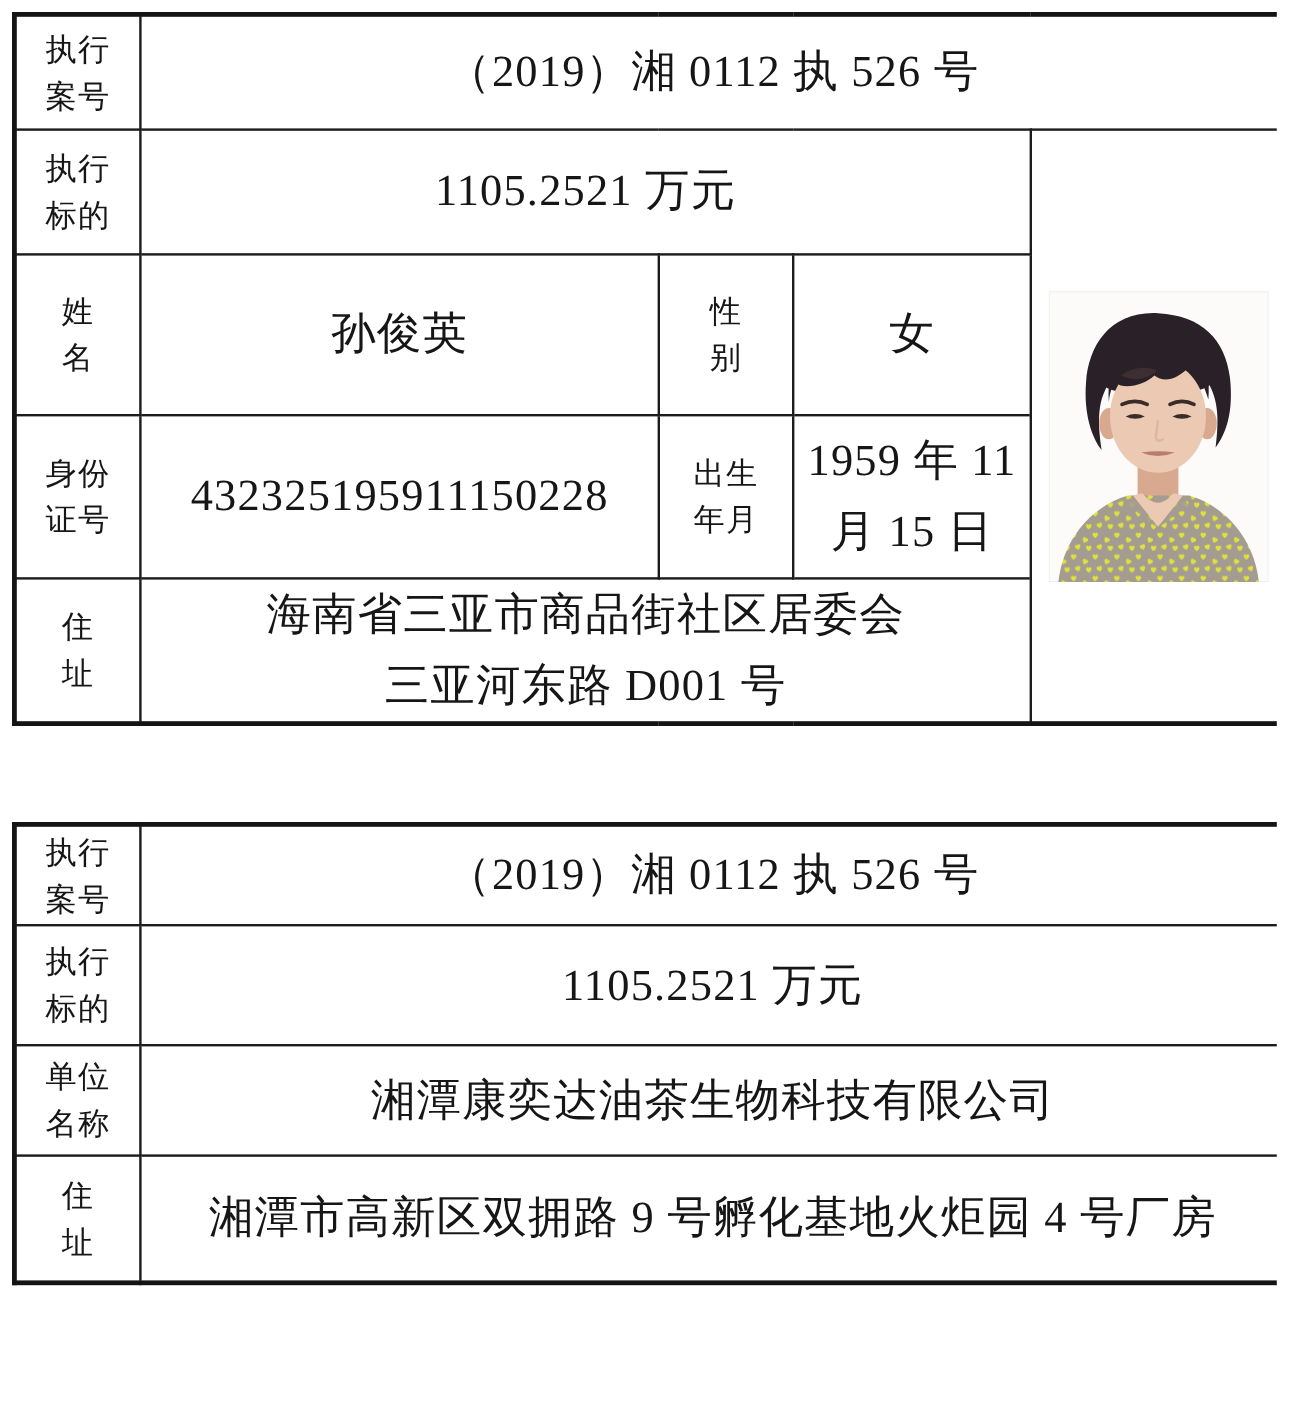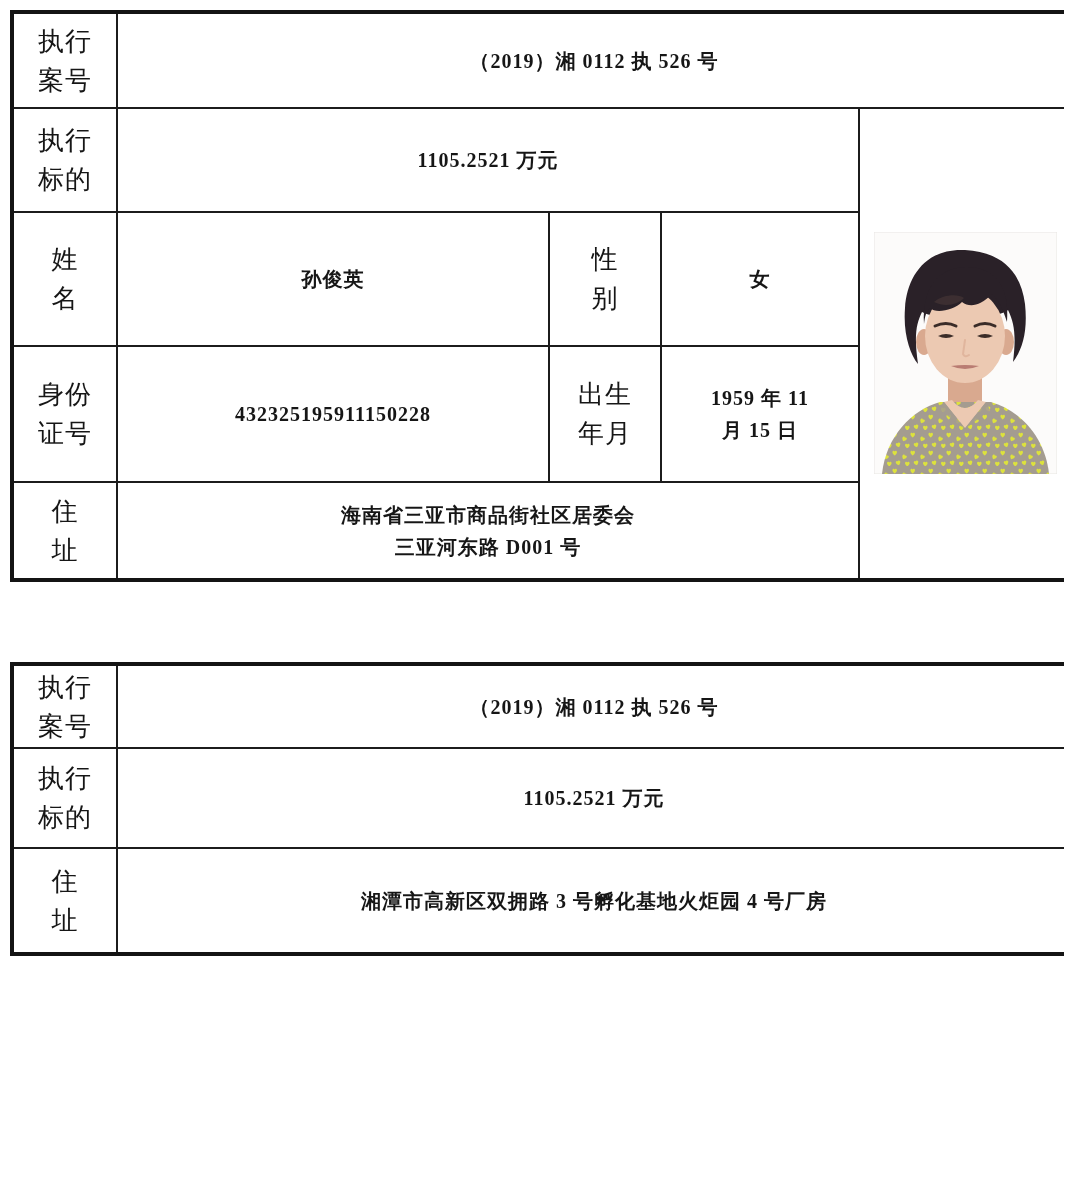--- a/index.html
+++ b/index.html
@@ -32,24 +32,23 @@
     white-space: pre-line;
     overflow: hidden;
   }
   td.label {
     font-size: 26px;
     line-height: 1.5;
     letter-spacing: 1px;
   }
   td.label.tight { line-height: 1.38; }
   td.value {
-    font-size: 20px;
+    font-size: 37px;
     line-height: 1.6;
     letter-spacing: 1px;
-    font-weight: bold;
   }
   table.company { margin-top: 80px; }
   
   tr.t1r1 { height: 96px; }
   tr.t1r2 { height: 104px; }
   tr.t1r3 { height: 134px; }
   tr.t1r4 { height: 136px; }
   tr.t1r5 { height: 98px; }
   
   tr.t2r1 { height: 84px; }
@@ -170,21 +169,26 @@
       <tr class="t2r1">
         <td class="label">执行
 案号</td>
         <td class="value">（2019）湘 0112 执 526 号</td>
       </tr>
       <tr class="t2r2">
         <td class="label">执行
 标的</td>
         <td class="value">1105.2521 万元</td>
       </tr>
+      <tr class="t2r3">
+        <td class="label">单位
+名称</td>
+        <td class="value">湘潭康奕达油茶生物科技有限公司</td>
+      </tr>
       <tr class="t2r5">
         <td class="label">住
 址</td>
-        <td class="value">湘潭市高新区双拥路 3 号孵化基地火炬园 4 号厂房</td>
+        <td class="value">湘潭市高新区双拥路 9 号孵化基地火炬园 4 号厂房</td>
       </tr>
     </tbody>
   </table>
 
 </div>
 
 </body></html>

